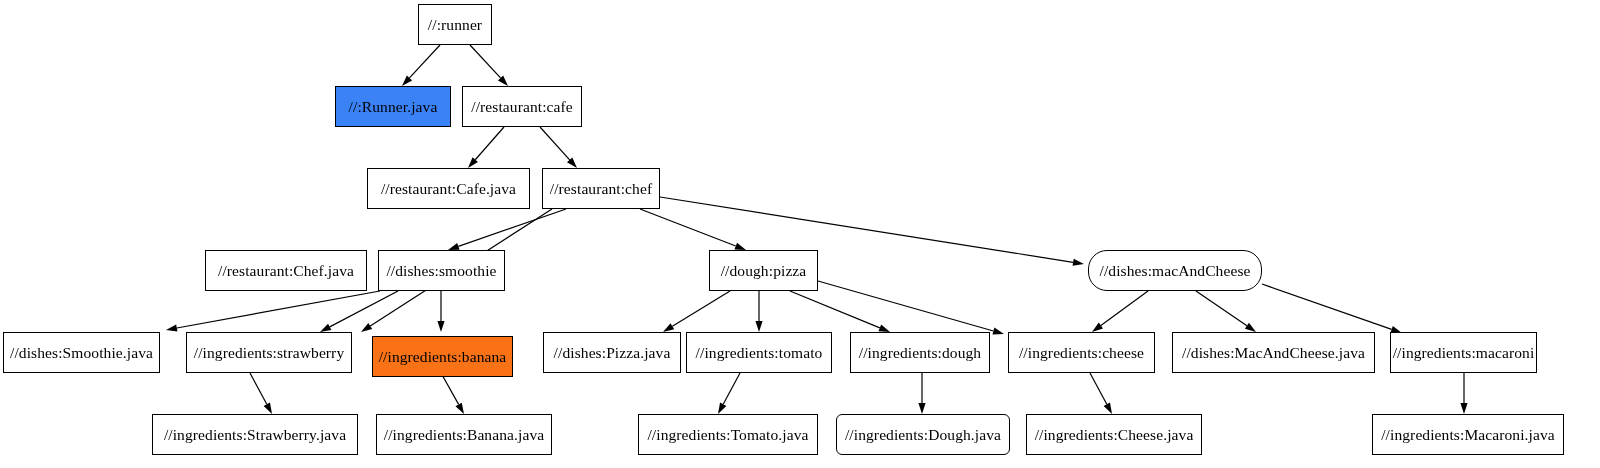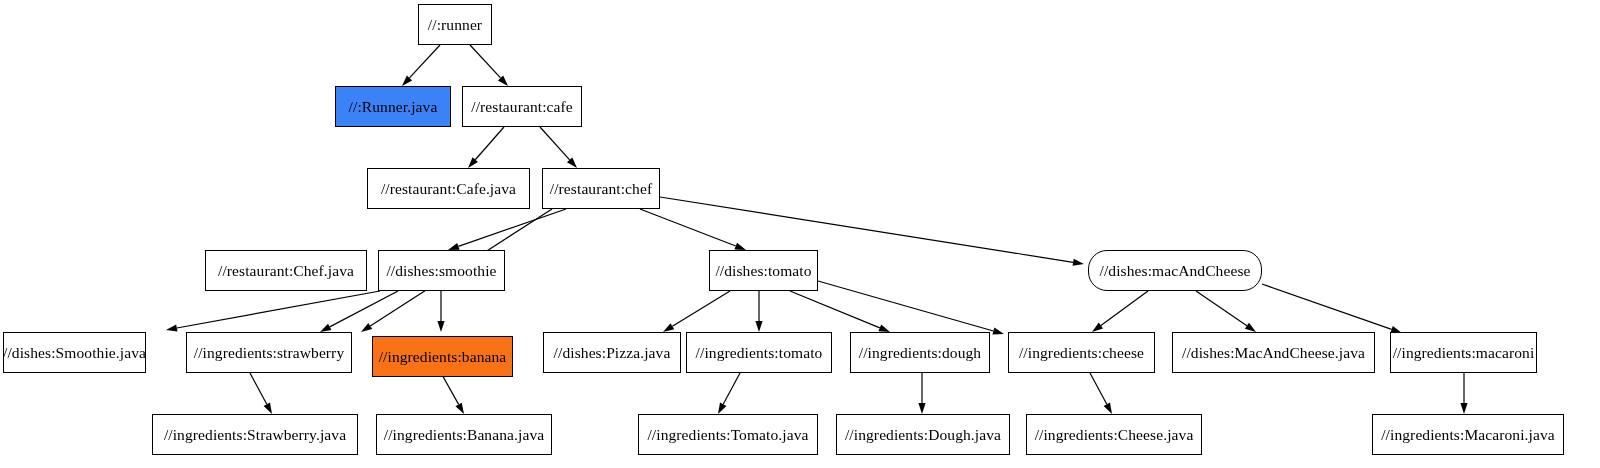--- a/index.html
+++ b/index.html
@@ -160,26 +160,26 @@
     <div class="node" style="left: 542px; top: 168px; width: 118px; height: 41px; border-color: rgb(0, 0, 0); background: rgb(255, 255, 255);">
       <span class="node-label">//restaurant:chef</span>
     </div>
     <div class="node" style="left: 205px; top: 250px; width: 162px; height: 41px; border-color: rgb(0, 0, 0); background: rgb(255, 255, 255);">
       <span class="node-label">//restaurant:Chef.java</span>
     </div>
     <div class="node" style="left: 378px; top: 250px; width: 127px; height: 41px; border-color: rgb(0, 0, 0); background: rgb(255, 255, 255);">
       <span class="node-label">//dishes:smoothie</span>
     </div>
     <div class="node" style="left: 709px; top: 250px; width: 109px; height: 41px; border-color: rgb(0, 0, 0); background: rgb(255, 255, 255);">
-      <span class="node-label">//dishes:tomato</span>
+      <span class="node-label">//dough:pizza</span>
     </div>
     <div class="node" style="left: 1088px; top: 250px; width: 174px; height: 41px; border-color: rgb(0, 0, 0); background: rgb(255, 255, 255); border-radius: 19px;">
       <span class="node-label">//dishes:macAndCheese</span>
     </div>
-    <div class="node" style="left: 3px; top: 332px; width: 143px; height: 41px; border-color: rgb(0, 0, 0); background: rgb(255, 255, 255);">
+    <div class="node" style="left: 3px; top: 332px; width: 157px; height: 41px; border-color: rgb(0, 0, 0); background: rgb(255, 255, 255);">
       <span class="node-label">//dishes:Smoothie.java</span>
     </div>
     <div class="node" style="left: 186px; top: 332px; width: 166px; height: 41px; border-color: rgb(0, 0, 0); background: rgb(255, 255, 255);">
       <span class="node-label">//ingredients:strawberry</span>
     </div>
     <div class="node" style="left: 372px; top: 336px; width: 141px; height: 41px; border-color: rgb(0, 0, 0); background: #f97316;">
       <span class="node-label">//ingredients:banana</span>
     </div>
     <div class="node" style="left: 543px; top: 332px; width: 138px; height: 41px; border-color: rgb(0, 0, 0); background: rgb(255, 255, 255);">
       <span class="node-label">//dishes:Pizza.java</span>
@@ -201,21 +201,21 @@
     </div>
     <div class="node" style="left: 152px; top: 414px; width: 206px; height: 41px; border-color: rgb(0, 0, 0); background: rgb(255, 255, 255);">
       <span class="node-label">//ingredients:Strawberry.java</span>
     </div>
     <div class="node" style="left: 376px; top: 414px; width: 176px; height: 41px; border-color: rgb(0, 0, 0); background: rgb(255, 255, 255);">
       <span class="node-label">//ingredients:Banana.java</span>
     </div>
     <div class="node" style="left: 638px; top: 414px; width: 180px; height: 41px; border-color: rgb(0, 0, 0); background: rgb(255, 255, 255);">
       <span class="node-label">//ingredients:Tomato.java</span>
     </div>
-    <div class="node" style="left: 836px; top: 414px; width: 174px; height: 41px; border-color: rgb(0, 0, 0); background: rgb(255, 255, 255);">
+    <div class="node" style="left: 836px; top: 414px; width: 174px; height: 41px; border-color: rgb(0, 0, 0); background: rgb(255, 255, 255); border-radius: 6px;">
       <span class="node-label">//ingredients:Dough.java</span>
     </div>
     <div class="node" style="left: 1026px; top: 414px; width: 176px; height: 41px; border-color: rgb(0, 0, 0); background: rgb(255, 255, 255);">
       <span class="node-label">//ingredients:Cheese.java</span>
     </div>
     <div class="node" style="left: 1372px; top: 414px; width: 192px; height: 41px; border-color: rgb(0, 0, 0); background: rgb(255, 255, 255);">
       <span class="node-label">//ingredients:Macaroni.java</span>
     </div>
   </div>
 

